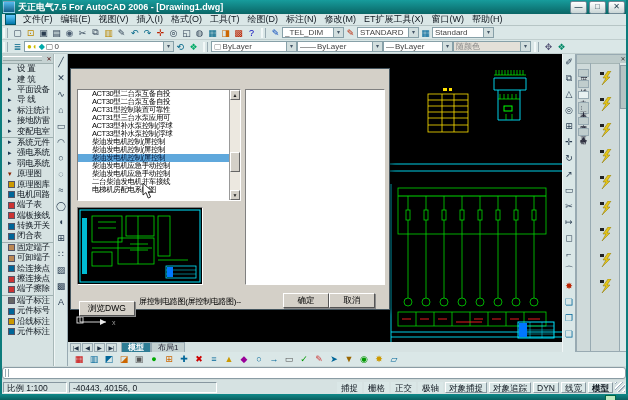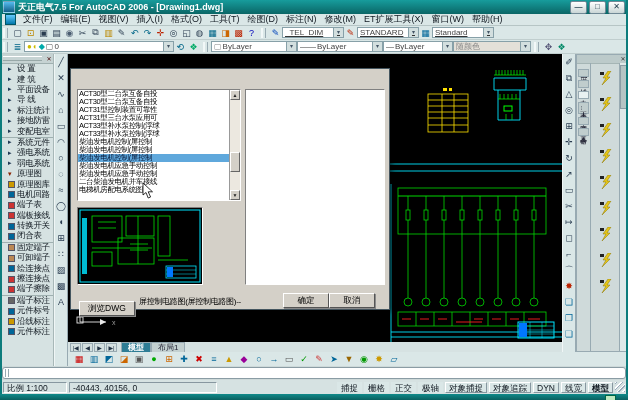--- a/index.html
+++ b/index.html
@@ -18,21 +18,21 @@
   .mitem{padding:0 4px;white-space:nowrap;}
   
   .toolbar{position:absolute;left:0;width:628px;height:14px;background:#dae7e7;border-bottom:1px solid #c0cece;display:flex;align-items:center;font-size:9px;box-sizing:border-box;}
   .t1{top:26px;}.t2{top:40px;}
   .grip{width:2px;height:10px;border-left:2px solid #f2f8f8;border-right:1px solid #98aab2;margin:0 3px;}
   .icorow{display:flex;align-items:center;}
   .tbico{width:13px;height:12px;display:inline-flex;align-items:center;justify-content:center;font-size:9px;color:#2a3c50;}
   .combo{height:11px;background:#fff;border:1px solid #87a0a8;display:inline-flex;align-items:center;font-size:8px;color:#333;padding-left:2px;box-sizing:border-box;}
   .combo .cval{flex:1;white-space:nowrap;overflow:hidden;color:#444;}
   .combo .dd{width:9px;height:100%;background:#d3dfdf;border-left:1px solid #87a0a8;font-size:6px;line-height:9px;text-align:center;color:#456;flex:0 0 9px;}
-  .w62{width:62px;text-decoration:underline;}.w150{width:150px;}.w86{width:86px;}.w70{width:70px;}.w78{width:78px;}
+  .w62{width:62px;}.w150{width:150px;}.w86{width:86px;}.w70{width:70px;}.w78{width:78px;}
   .lay-g{font-size:8px;margin-right:1px;}
   
   .screenmenu{position:absolute;left:0;top:54px;width:54px;height:312px;background:#d6e2e2;border-right:1px solid #a8b8b8;font-size:8.5px;box-sizing:border-box;}
   .sm-head{height:9px;background:#c6d3d3;border-bottom:1px solid #9fb0b0;display:flex;align-items:center;}
   .sm-grip{flex:1;height:3px;border-top:1px solid #fff;border-bottom:1px solid #98a8a8;margin:0 3px;}
   .sm-x{font-size:6px;color:#400;width:8px;text-align:center;line-height:8px;}
   .smi{display:flex;align-items:center;height:10.4px;padding-left:8px;gap:2px;color:#101820;white-space:nowrap;overflow:hidden;}
   .smi .mk{width:7px;height:7px;flex:0 0 7px;position:relative;}
   .smi .lb{font-size:8.5px;letter-spacing:-0.3px;}
   .t-group .mk::before{content:"▸";font-size:7px;color:#223a55;position:absolute;top:-1px;left:0;}
@@ -81,21 +81,21 @@
   .sb-spacer{flex:1;}
   .rgrip{width:10px;height:10px;background:
     repeating-linear-gradient(135deg,#fff 0 1px,#9ab 1px 2px,transparent 2px 4px);}
   .bottomstrip{position:absolute;left:0;top:394px;width:628px;height:6px;background:linear-gradient(#108a8a,#0a5f5f);z-index:45;}
   .tray{position:absolute;right:12px;top:1px;width:9px;height:4px;background:#bfe8c0;border:1px solid #064;}
   
   .dialog{position:absolute;left:70px;top:68px;width:320px;height:242px;background:#d4d0c8;border:1px solid #44555f;box-shadow:2px 2px 5px rgba(0,0,0,.55);z-index:10;box-sizing:border-box;}
   .dlg-title{position:absolute;left:1px;top:1px;right:1px;height:13px;background:linear-gradient(90deg,#0e4f66,#2484aa);color:#fff;font-size:9px;font-weight:bold;display:flex;align-items:center;padding:0 3px;box-sizing:border-box;}
   .dlg-x{margin-left:auto;width:13px;height:10px;background:linear-gradient(#ee7766,#aa2211);border:1px solid #fff;border-radius:2px;color:#fff;font-size:7px;line-height:9px;text-align:center;}
   .dlg-list{position:absolute;left:6px;top:20px;width:164px;height:112px;background:#fff;border:1px solid;border-color:#808080 #ffffff #ffffff #808080;box-sizing:border-box;overflow:hidden;}
-  .dli{height:8px;line-height:8px;font-size:7.5px;white-space:nowrap;color:#000;letter-spacing:-0.4px;padding-left:1px;}
+  .dli{height:8px;line-height:8px;font-size:7.5px;white-space:nowrap;color:#000;letter-spacing:-0.4px;padding-left:14px;}
   .dli.active{background:#5fa8dc;color:#001030;}
   .dlg-scroll{position:absolute;left:158px;top:21px;width:11px;height:110px;background:#ece8e0;border-left:1px solid #999;box-sizing:border-box;z-index:2;}
   .sbtn{position:absolute;left:0;width:10px;height:10px;background:#d4d0c8;border:1px solid;border-color:#fff #666 #666 #fff;font-size:5px;text-align:center;line-height:9px;color:#222;box-sizing:border-box;}
   .sb-up{top:0;}.sb-dn{bottom:0;}
   .sb-thumb{position:absolute;left:0;top:62px;width:10px;height:20px;background:#d4d0c8;border:1px solid;border-color:#fff #666 #666 #fff;box-sizing:border-box;}
   .dlg-panel{position:absolute;left:174px;top:20px;width:140px;height:196px;background:#fff;border:1px solid;border-color:#808080 #ffffff #ffffff #808080;box-sizing:border-box;}
   .dlg-preview{position:absolute;left:6px;top:138px;width:126px;height:78px;background:#000;border:1px solid;border-color:#808080 #ffffff #ffffff #808080;box-sizing:border-box;}
   .dlg-btn{position:absolute;height:15px;background:#d4d0c8;border:1px solid;border-color:#fff #555 #555 #fff;font-size:8.5px;text-align:center;line-height:13px;color:#000;box-sizing:border-box;box-shadow:1px 1px 0 #8a8a8a;}
   .browse{left:8px;top:232px;width:56px;}
   .ok{left:212px;top:224px;width:46px;}

